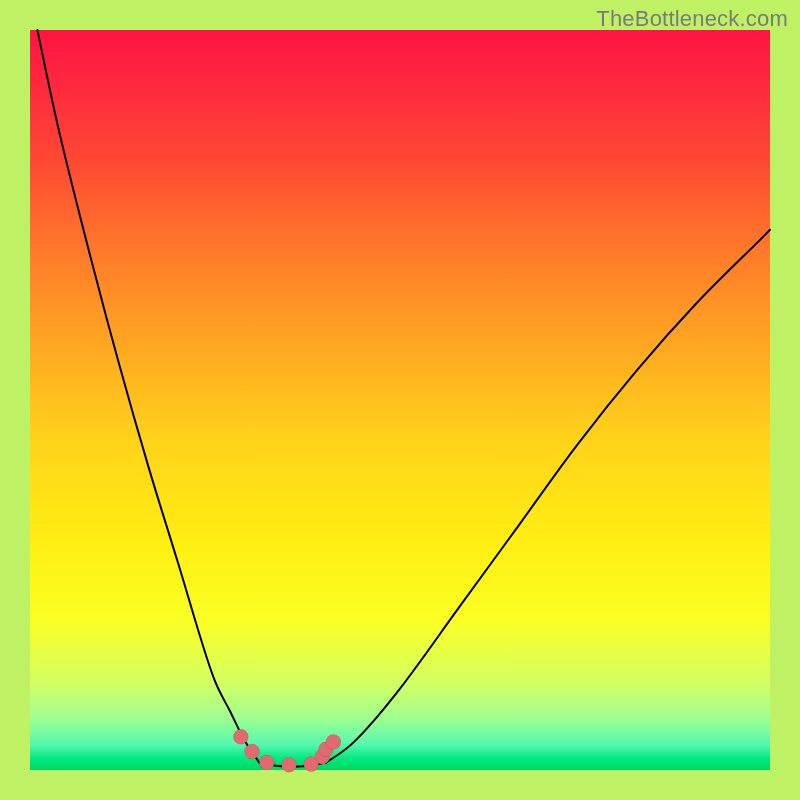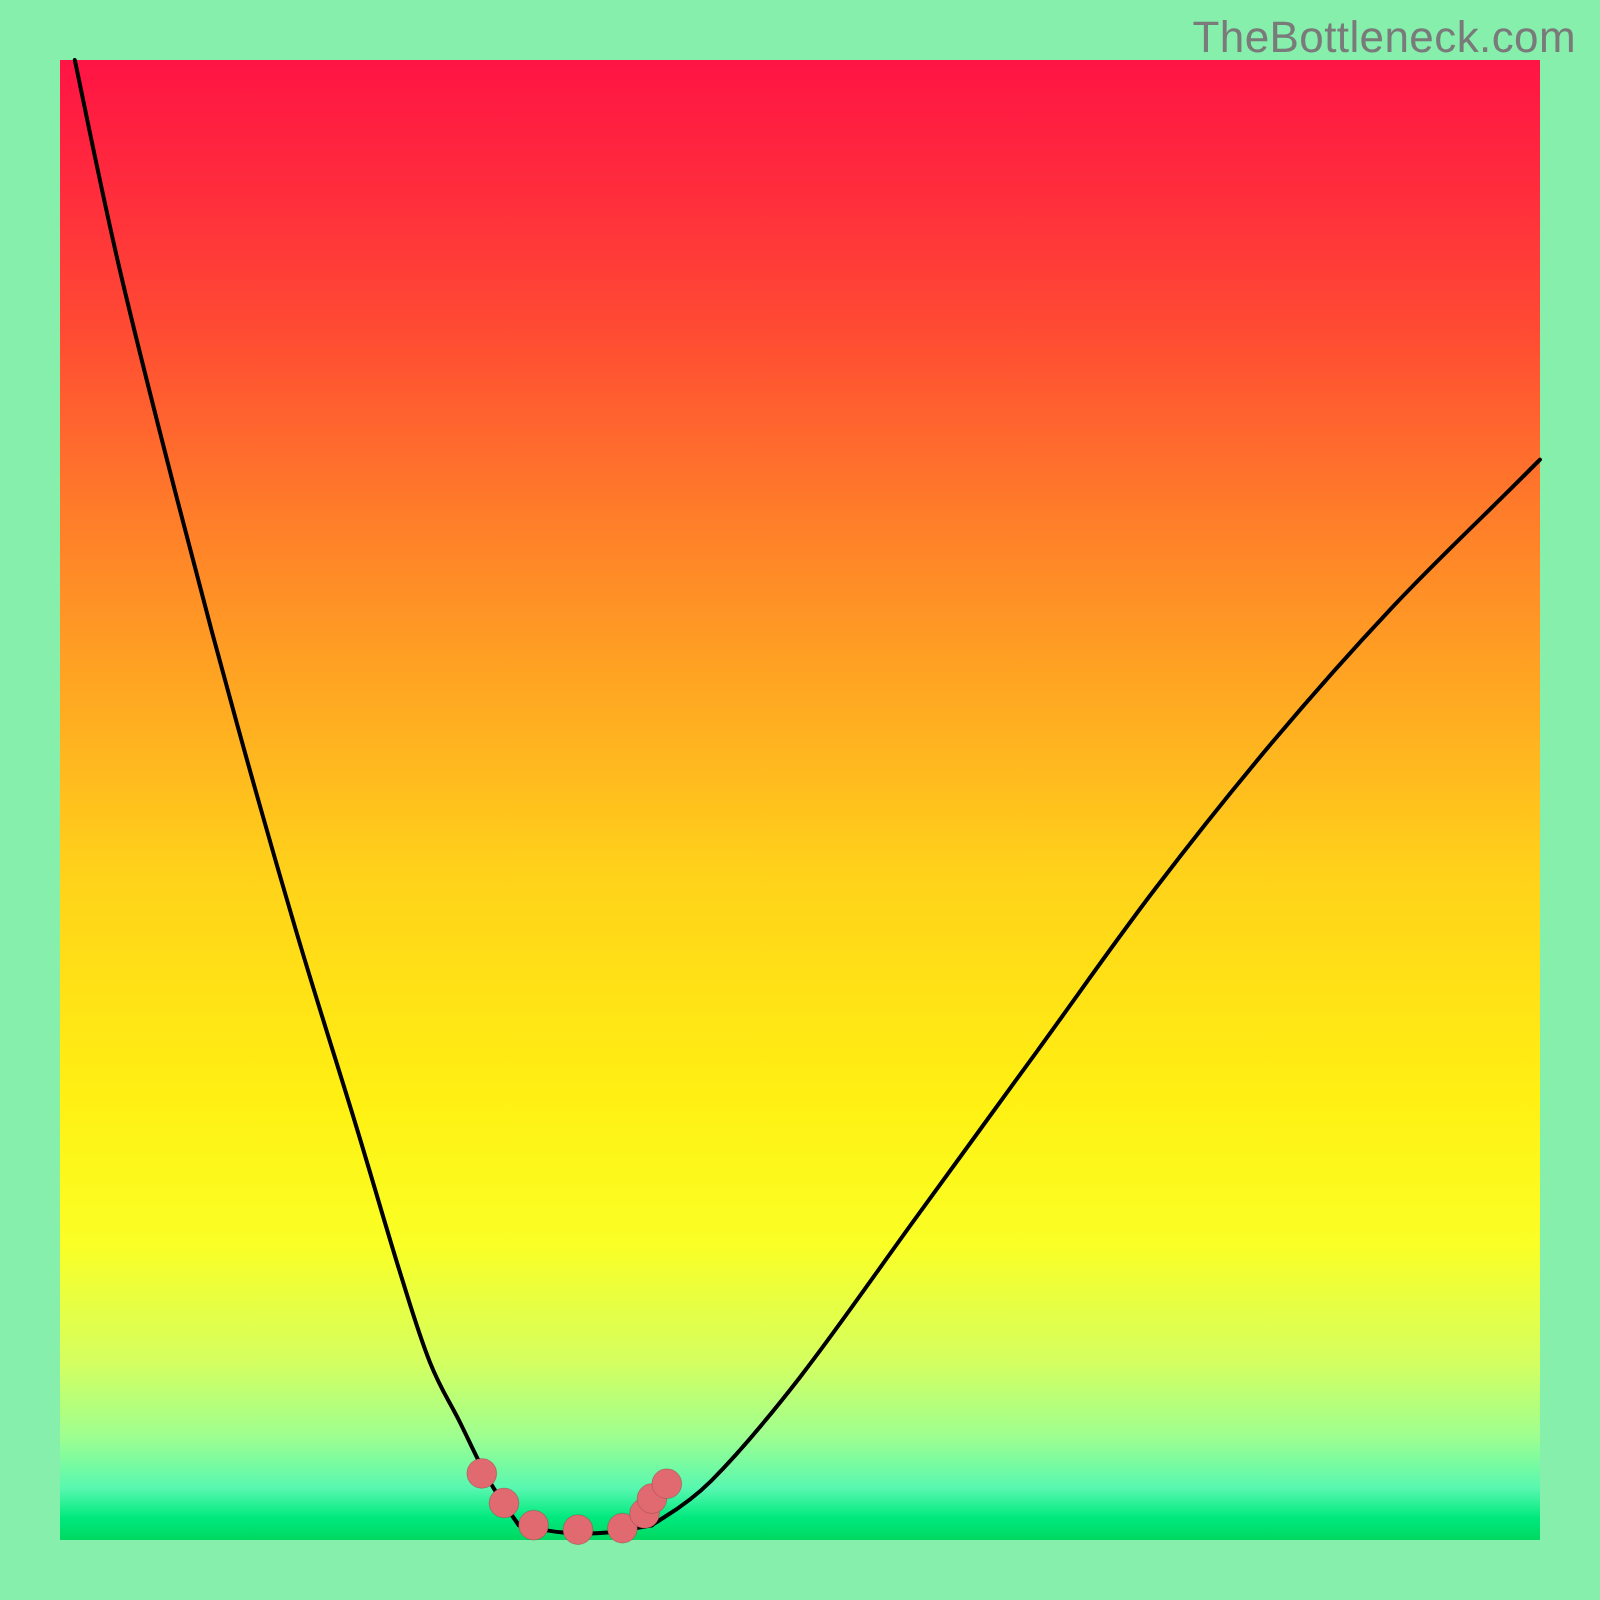--- a/index.html
+++ b/index.html
@@ -9,21 +9,21 @@
     height: 800px;
     overflow: hidden;
     background: #000;
   }
   .frame {
     position: absolute;
     left: 0;
     top: 0;
     width: 800px;
     height: 800px;
-    background: #86efac;
+    background: #bef264;
   }
   .plot {
     position: absolute;
     left: 30px;
     top: 30px;
     width: 740px;
     height: 740px;
     background: linear-gradient(to bottom,
       #ff1444 0%,
       #ff2a3d 8%,

